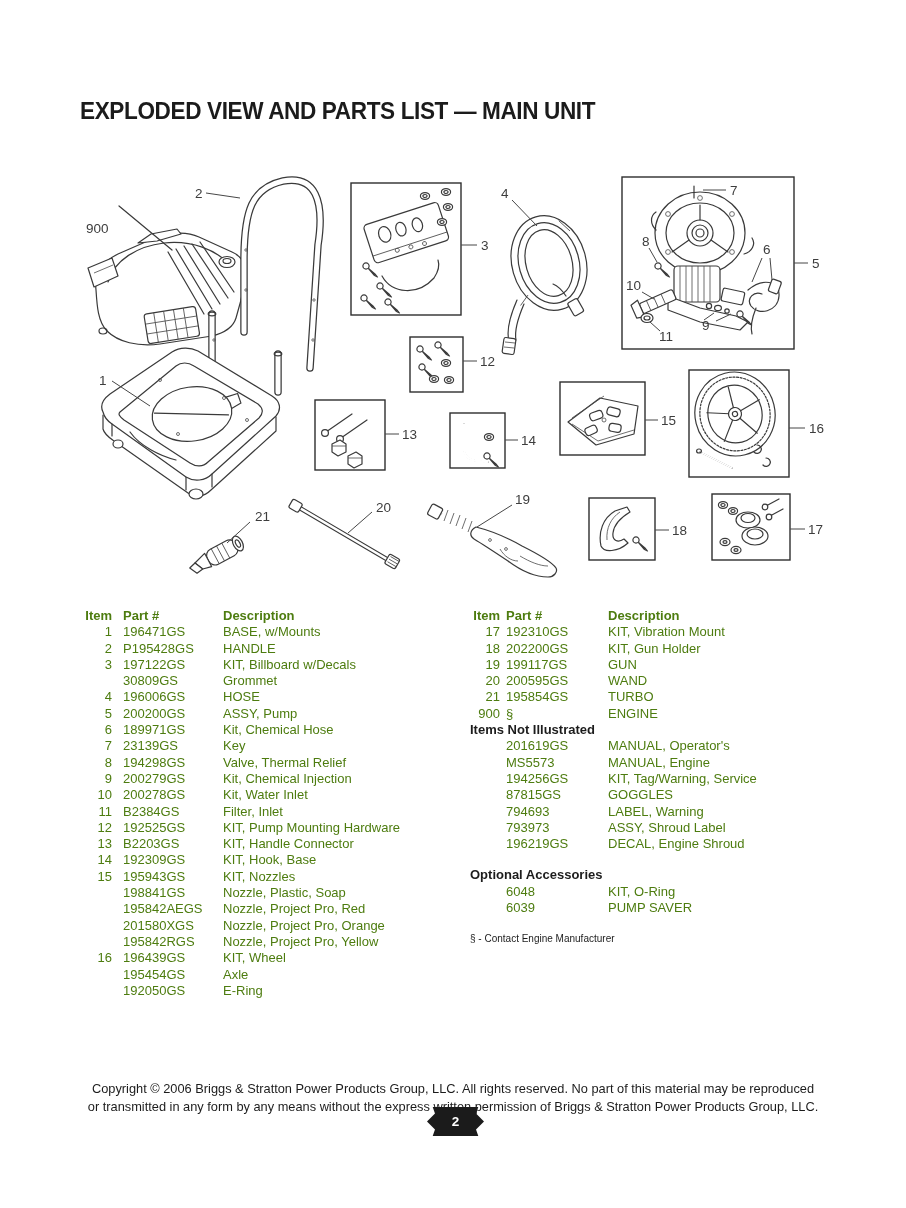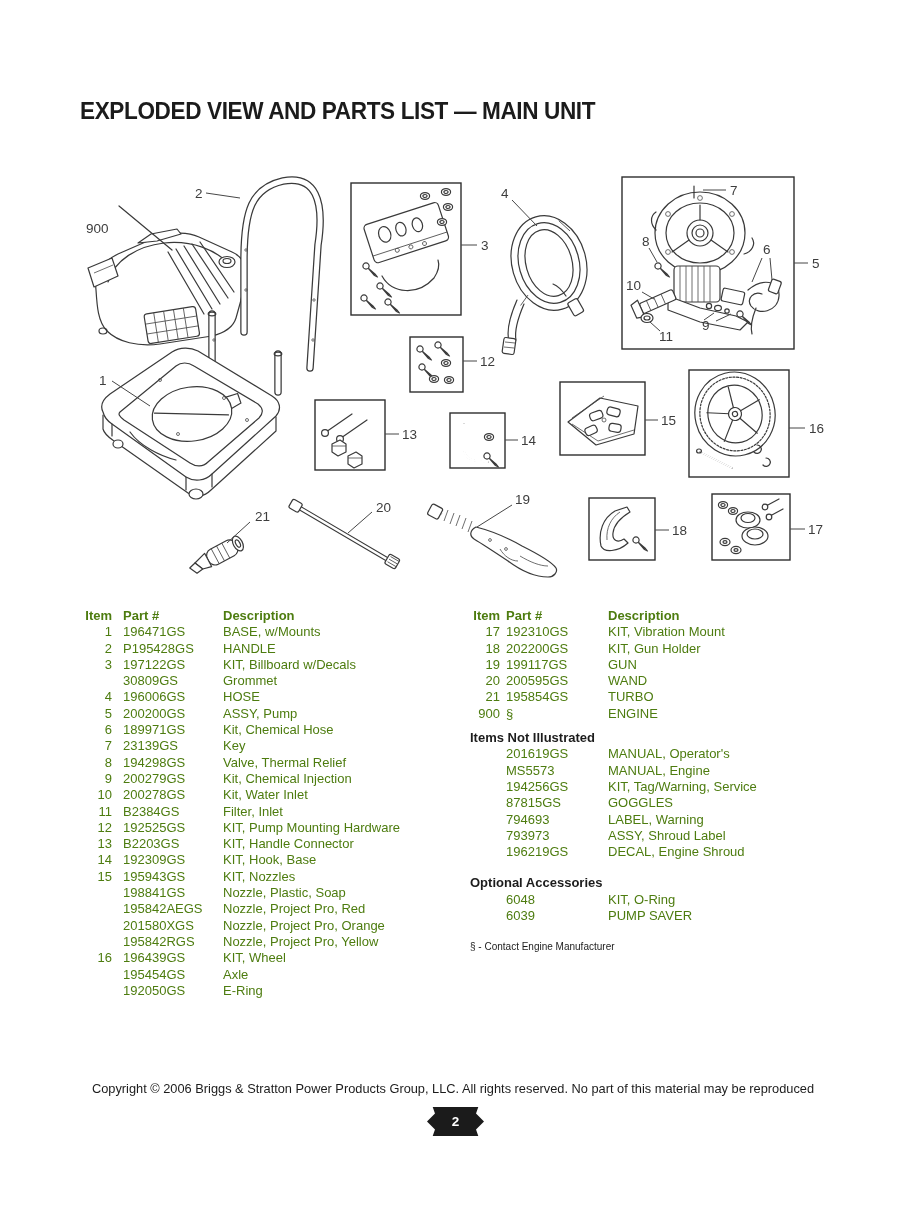--- a/index.html
+++ b/index.html
@@ -21,21 +21,21 @@
   .ct  { font-family:"Liberation Sans", sans-serif; font-size:13.5px; fill:#3d3d3d; }
 
   .parts-left  { position:absolute; left:82px;  top:608px; width:365px; }
   .parts-right { position:absolute; left:470px; top:608px; width:372px; }
   .thead,.trow { display:grid; grid-template-columns:30px 89px 1fr; column-gap:11px;
                  font-size:13px; line-height:16.3px; color:#4d7c0f; }
   .parts-right .thead, .parts-right .trow { grid-template-columns:30px 96px 1fr; column-gap:6px; }
   .thead { font-weight:bold; }
   .c-item { text-align:right; }
   .section-title { font-weight:bold; font-size:13px; line-height:16.3px; color:#1c1c1c; }
-  .gap-md { margin-top:8px; }
+  .gap-md { margin-top:0; }
   .gap-sm { margin-top:15px; }
   .note { font-size:10px; line-height:16.3px; color:#1c1c1c; margin-top:15px; }
 
   .footer { position:absolute; left:80px; top:1080px; width:746px; text-align:center;
             font-size:12.8px; line-height:18.4px; color:#1c1c1c; }
   .page-badge { position:absolute; left:427px; top:1107px; width:57px; height:29px; background:#1b1b1b;
                 clip-path:polygon(0% 50%,14% 22%,10% 0%,90% 0%,86% 22%,100% 50%,86% 78%,90% 100%,10% 100%,14% 78%);
                 display:flex; align-items:center; justify-content:center;
                 color:#ffffff; font-size:13.5px; font-weight:bold; }
 </style>
@@ -620,19 +620,20 @@
         <span>6039</span>
         <span>PUMP SAVER</span>
       </div>
       </div>
 
     <div class="note">§ - Contact Engine Manufacturer</div>
   </div>
 
   <div class="footer">
     <div>Copyright © 2006 Briggs &amp; Stratton Power Products Group, LLC.  All rights reserved.  No part of this material may be reproduced</div>
+    <div>or transmitted in any form by any means without the express written permission of Briggs &amp; Stratton Power Products Group, LLC.</div>
   </div>
 
   <div class="page-badge">
     <span>2</span>
   </div>
 
 </div>
 
 </body></html>

